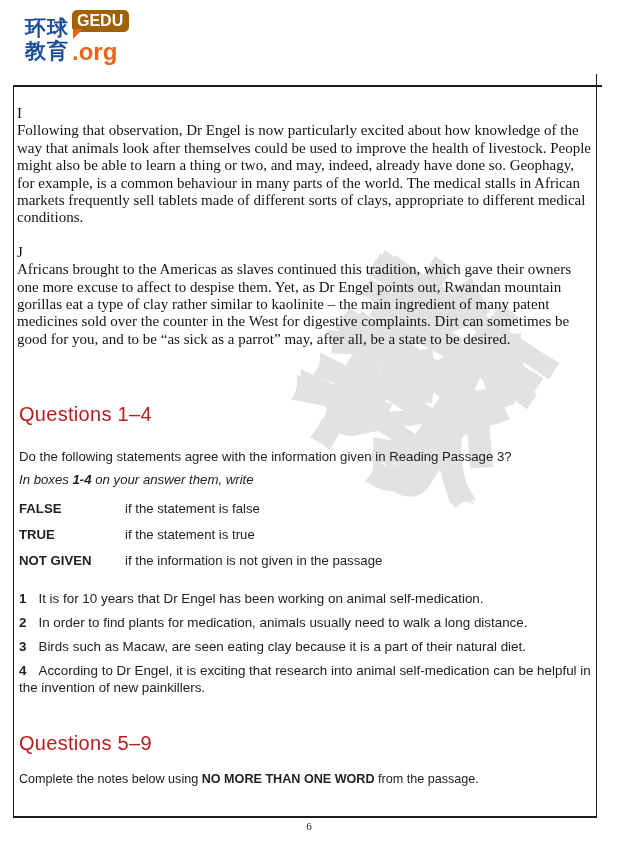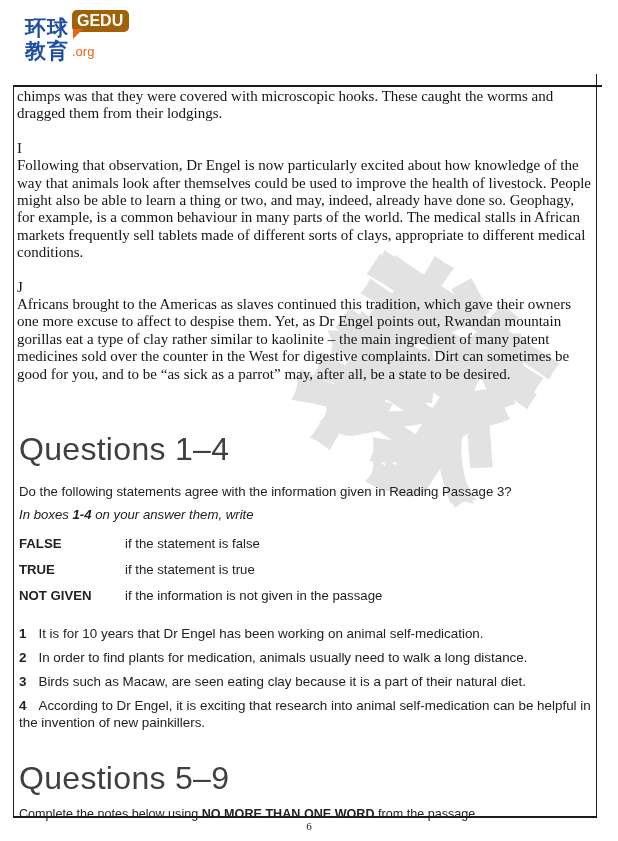--- a/index.html
+++ b/index.html
@@ -17,39 +17,39 @@
   
   .logo { position:absolute; left:25px; top:10px; display:flex; align-items:flex-end; z-index:2; }
   .logo-cn { color:#1d4f9e; font-family:sans-serif; font-weight:bold; font-size:21px;
              line-height:23px; letter-spacing:1px; }
   .logo-right { margin-left:3px; display:flex; flex-direction:column; align-items:flex-start; }
   .logo-badge { position:relative; background:#a16207; color:#ffffff;
                 font-family:"Liberation Sans", sans-serif; font-weight:bold;
                 font-size:16px; line-height:18px; padding:2px 6px 2px 5px; border-radius:5px; }
   .logo-badge::after { content:""; position:absolute; left:1px; bottom:-7px; width:0; height:0;
                 border:5px solid transparent; border-top-color:#eb6414; border-left-color:#eb6414; }
-  .logo-org { color:#eb6414; font-family:"Liberation Sans", sans-serif; font-weight:normal;
-              font-size:13px; line-height:20px; margin-top:10px; }
+  .logo-org { color:#eb6414; font-family:"Liberation Sans", sans-serif; font-weight:bold;
+              font-size:24px; line-height:20px; margin-top:10px; }
 
   
   .content-box { position:absolute; left:13px; top:85px; width:584px; height:733px;
                  box-sizing:border-box; border:1px solid #1b1b1b;
                  border-top-width:2px; border-bottom-width:2px;
                  padding:1px 3px 0 3px; z-index:1; background:transparent; }
   .tick-v { position:absolute; left:596px; top:74px; width:1px; height:12px; background:#1b1b1b; z-index:1; }
   .tick-h { position:absolute; left:596px; top:85px; width:6px; height:2px; background:#1b1b1b; z-index:1; }
 
   
   .passage { font-size:15px; line-height:17.4px; color:#141414; }
   .passage p { margin:0; }
   .para-label { margin-top:17px !important; }
 
   
   .qsec { font-family:"Liberation Sans", sans-serif; color:#222222; }
-  .q-title { font-size:32px; line-height:31px; font-weight:400; color:#404040;
+  .q-title { font-size:20px; line-height:31px; font-weight:400; color:#b91c1c;
              letter-spacing:0.3px; margin:51px 0 0 2px; }
   .q-title.second { margin-top:32px; }
   .q-instruction { font-size:13.2px; line-height:16px; margin:19px 0 0 2px; }
   .q-boxes-note { font-size:13.2px; line-height:16px; font-style:italic; margin:7px 0 0 2px; }
   .bold { font-weight:bold; }
   .options { margin-top:13px; }
   .option-row { font-size:13.2px; line-height:16px; margin:0 0 10px 2px; }
   .option-label { display:inline-block; width:106px; font-weight:bold; }
   .statements { margin-top:21px; }
   .statement { font-size:13.4px; line-height:17px; margin:0 0 7px 2px; }
@@ -74,21 +74,20 @@
     <div class="logo-org">.org</div>
   </div>
 </div>
 
 <div class="tick-v"></div>
 <div class="tick-h"></div>
 
 <div class="content-box">
 
   <div class="passage">
-    <p>chimps was that they were covered with microscopic hooks. These caught the worms and dragged them from their lodgings.</p>
     <div>
 
         <div>
           <p class="para-label">I</p>
           <p>Following that observation, Dr Engel is now particularly excited about how knowledge of the way that animals look after themselves could be used to improve the health of livestock. People might also be able to learn a thing or two, and may, indeed, already have done so. Geophagy, for example, is a common behaviour in many parts of the world. The medical stalls in African markets frequently sell tablets made of different sorts of clays, appropriate to different medical conditions.</p>
         </div>
 
         <div>
           <p class="para-label">J</p>
           <p>Africans brought to the Americas as slaves continued this tradition, which gave their owners one more excuse to affect to despise them. Yet, as Dr Engel points out, Rwandan mountain gorillas eat a type of clay rather similar to kaolinite – the main ingredient of many patent medicines sold over the counter in the West for digestive complaints. Dirt can sometimes be good for you, and to be “as sick as a parrot” may, after all, be a state to be desired.</p>

